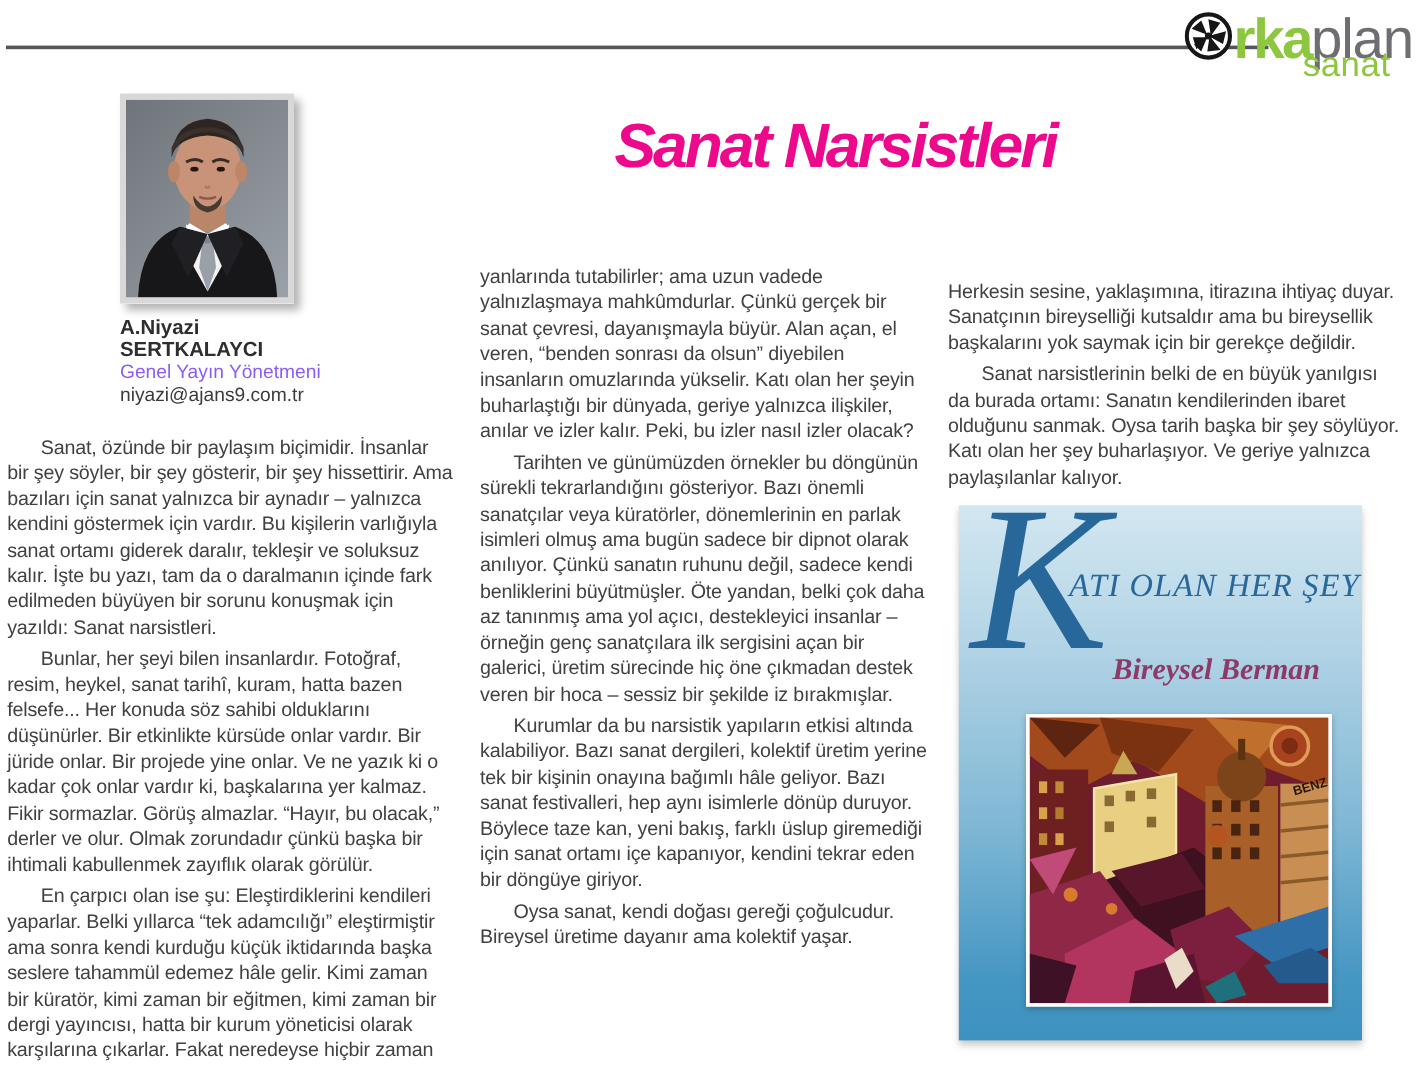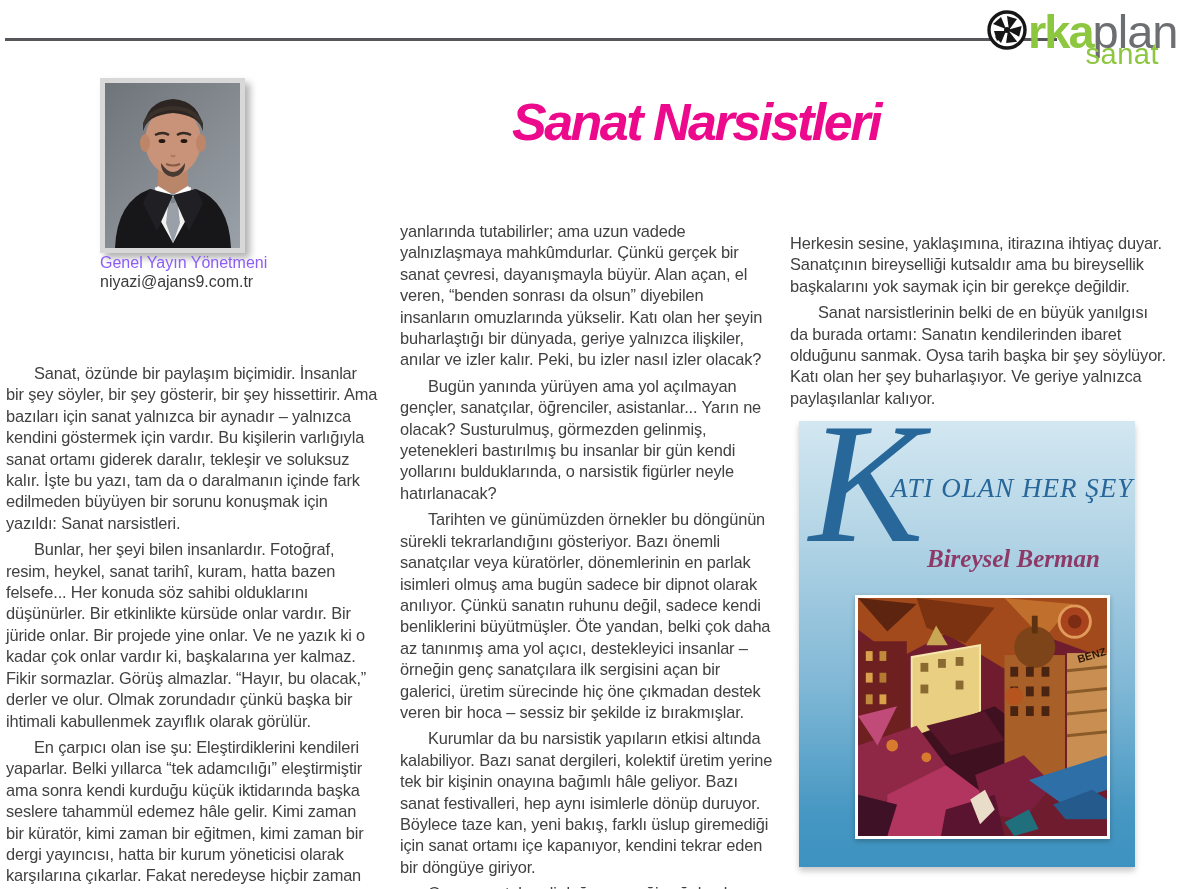--- a/index.html
+++ b/index.html
@@ -152,36 +152,36 @@
         <path d="M53 103 L68 112 L60 120 L50 106 Z" fill="#ffffff"></path>
         <path d="M83 103 L68 112 L76 120 L86 106 Z" fill="#ffffff"></path>
 
         <path d="M64 114 L72 114 L75 140 L68 160 L61 140 Z" fill="#9aa0a8"></path>
         <path d="M64 114 L72 114 L70 120 L66 120 Z" fill="#7e858d"></path>
 
         <path d="M45 106 L68 112 L52 148 L38 120 Z" fill="#202024"></path>
         <path d="M91 106 L68 112 L84 148 L98 120 Z" fill="#202024"></path>
       </svg>
     </div>
+    <div class="author-name">A.Niyazi SERTKALAYCI</div>
     <div class="author-role">Genel Yayın Yönetmeni</div>
     <div class="author-email">niyazi@ajans9.com.tr</div>
   </div>
 
   <h1 class="article-title">Sanat Narsistleri</h1>
 
   <div class="col col1">
     <p>Sanat, özünde bir paylaşım biçimidir. İnsanlar bir şey söyler, bir şey gösterir, bir şey hissettirir. Ama bazıları için sanat yalnızca bir aynadır – yalnızca kendini göstermek için vardır. Bu kişilerin varlığıyla sanat ortamı giderek daralır, tekleşir ve soluksuz kalır. İşte bu yazı, tam da o daralmanın içinde fark edilmeden büyüyen bir sorunu konuşmak için yazıldı: Sanat narsistleri.</p>
     <p>Bunlar, her şeyi bilen insanlardır. Fotoğraf, resim, heykel, sanat tarihî, kuram, hatta bazen felsefe... Her konuda söz sahibi olduklarını düşünürler. Bir etkinlikte kürsüde onlar vardır. Bir jüride onlar. Bir projede yine onlar. Ve ne yazık ki o kadar çok onlar vardır ki, başkalarına yer kalmaz. Fikir sormazlar. Görüş almazlar. “Hayır, bu olacak,” derler ve olur. Olmak zorundadır çünkü başka bir ihtimali kabullenmek zayıflık olarak görülür.</p>
     <p>En çarpıcı olan ise şu: Eleştirdiklerini kendileri yaparlar. Belki yıllarca “tek adamcılığı” eleştirmiştir ama sonra kendi kurduğu küçük iktidarında başka seslere tahammül edemez hâle gelir. Kimi zaman bir küratör, kimi zaman bir eğitmen, kimi zaman bir dergi yayıncısı, hatta bir kurum yöneticisi olarak karşılarına çıkarlar. Fakat neredeyse hiçbir zaman bir yol açıcı olarak anılmazlar.</p>
 
   </div>
 
   <div class="col col2">
     <p class="cont">yanlarında tutabilirler; ama uzun vadede yalnızlaşmaya mahkûmdurlar. Çünkü gerçek bir sanat çevresi, dayanışmayla büyür. Alan açan, el veren, “benden sonrası da olsun” diyebilen insanların omuzlarında yükselir. Katı olan her şeyin buharlaştığı bir dünyada, geriye yalnızca ilişkiler, anılar ve izler kalır. Peki, bu izler nasıl izler olacak?</p>
-    <p>Bugün yanında yürüyen ama yol açılmayan gençler, sanatçılar, öğrenciler, asistanlar... Yarın ne olacak? Susturulmuş, görmezden gelinmiş, yetenekleri bastırılmış bu insanlar bir gün kendi yollarını bulduklarında, o narsistik figürler neyle hatırlanacak?</p>
     <p>Tarihten ve günümüzden örnekler bu döngünün sürekli tekrarlandığını gösteriyor. Bazı önemli sanatçılar veya küratörler, dönemlerinin en parlak isimleri olmuş ama bugün sadece bir dipnot olarak anılıyor. Çünkü sanatın ruhunu değil, sadece kendi benliklerini büyütmüşler. Öte yandan, belki çok daha az tanınmış ama yol açıcı, destekleyici insanlar – örneğin genç sanatçılara ilk sergisini açan bir galerici, üretim sürecinde hiç öne çıkmadan destek veren bir hoca – sessiz bir şekilde iz bırakmışlar.</p>
     <p>Kurumlar da bu narsistik yapıların etkisi altında kalabiliyor. Bazı sanat dergileri, kolektif üretim yerine tek bir kişinin onayına bağımlı hâle geliyor. Bazı sanat festivalleri, hep aynı isimlerle dönüp duruyor. Böylece taze kan, yeni bakış, farklı üslup giremediği için sanat ortamı içe kapanıyor, kendini tekrar eden bir döngüye giriyor.</p>
     <p>Oysa sanat, kendi doğası gereği çoğulcudur. Bireysel üretime dayanır ama kolektif yaşar.</p>
   </div>
 
   <div class="col col3">
     <p class="cont">Herkesin sesine, yaklaşımına, itirazına ihtiyaç duyar. Sanatçının bireyselliği kutsaldır ama bu bireysellik başkalarını yok saymak için bir gerekçe değildir.</p>
     <p>Sanat narsistlerinin belki de en büyük yanılgısı da burada ortamı: Sanatın kendilerinden ibaret olduğunu sanmak. Oysa tarih başka bir şey söylüyor. Katı olan her şey buharlaşıyor. Ve geriye yalnızca paylaşılanlar kalıyor.</p>
   </div>
 

